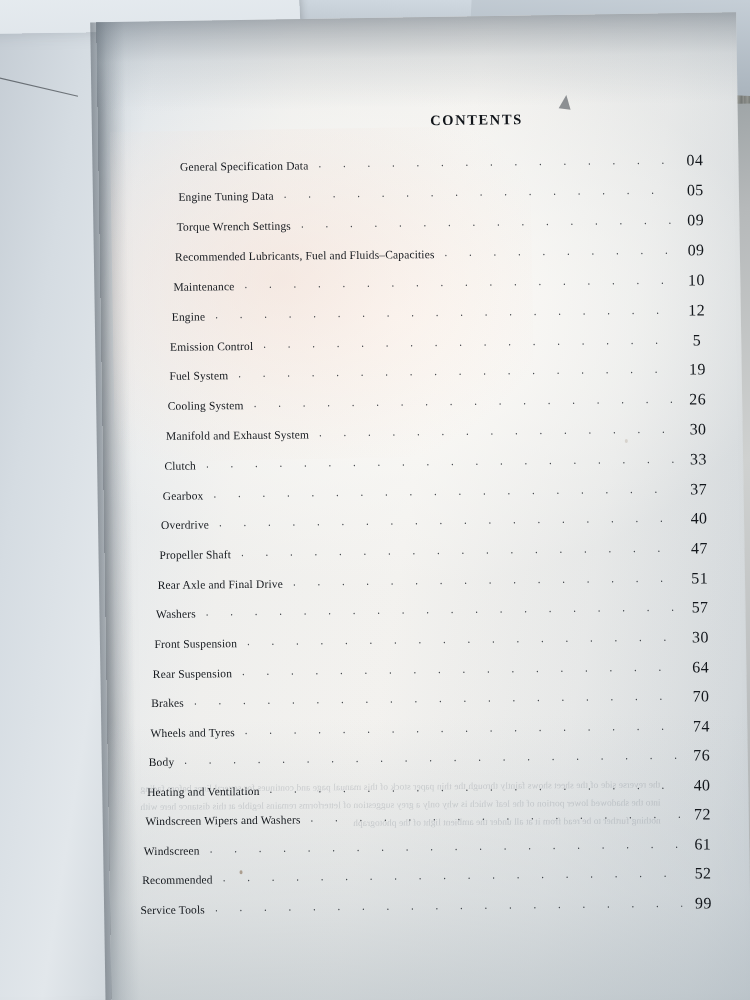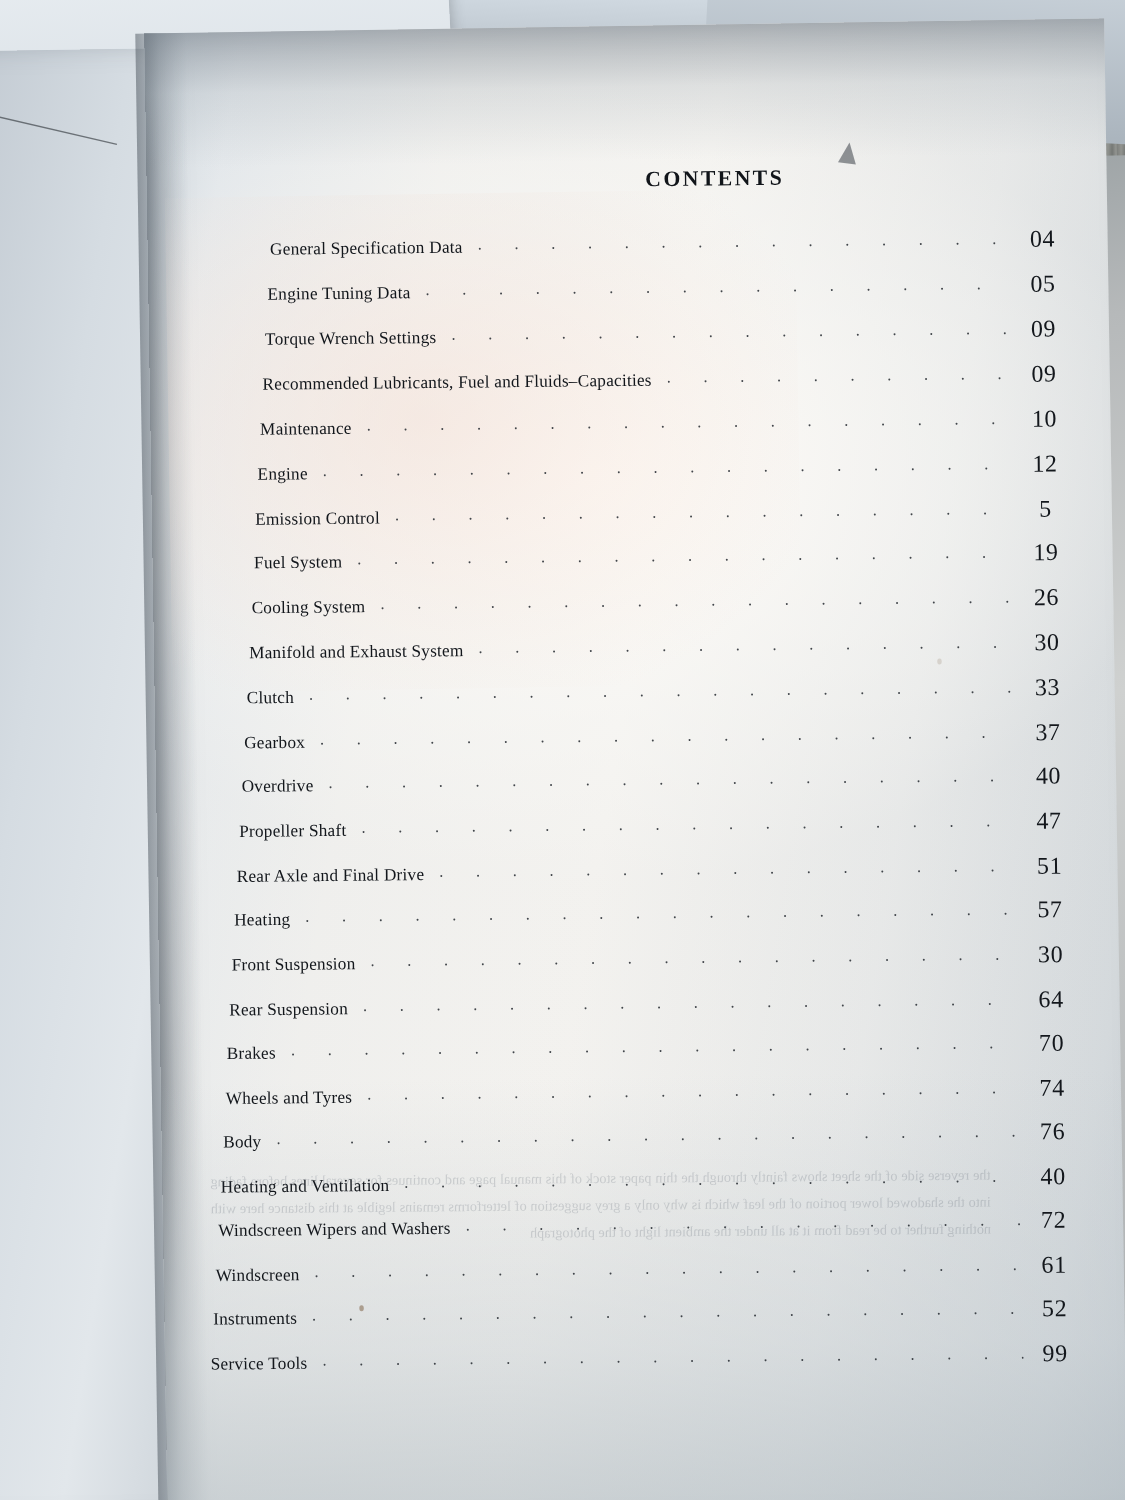--- a/index.html
+++ b/index.html
@@ -281,21 +281,21 @@
             <span class="toc-label">Propeller Shaft</span>
             <span class="toc-dots">. . . . . . . . . . . . . . . . . . . . . . . . . . . . . . . . . . . . . . . . . . . . . . . . . . . . . . . .</span>
             <span class="toc-page">47</span>
           </li>
           <li class="toc-row" style="margin-left: 21px; margin-bottom: 12.864px; transform: rotate(0.0668deg);">
             <span class="toc-label">Rear Axle and Final Drive</span>
             <span class="toc-dots">. . . . . . . . . . . . . . . . . . . . . . . . . . . . . . . . . . . . . . . . . . . . . . . . . . . . . . . .</span>
             <span class="toc-page">51</span>
           </li>
           <li class="toc-row" style="margin-left: 19px; margin-bottom: 12.84px; transform: rotate(0.068deg);">
-            <span class="toc-label">Heating</span>
+            <span class="toc-label">Washers</span>
             <span class="toc-dots">. . . . . . . . . . . . . . . . . . . . . . . . . . . . . . . . . . . . . . . . . . . . . . . . . . . . . . . .</span>
             <span class="toc-page">57</span>
           </li>
           <li class="toc-row" style="margin-left: 17px; margin-bottom: 12.816px; transform: rotate(0.0692deg);">
             <span class="toc-label">Front Suspension</span>
             <span class="toc-dots">. . . . . . . . . . . . . . . . . . . . . . . . . . . . . . . . . . . . . . . . . . . . . . . . . . . . . . . .</span>
             <span class="toc-page">30</span>
           </li>
           <li class="toc-row" style="margin-left: 15px; margin-bottom: 12.792px; transform: rotate(0.0704deg);">
             <span class="toc-label">Rear Suspension</span>
@@ -326,21 +326,21 @@
             <span class="toc-label">Windscreen Wipers and Washers</span>
             <span class="toc-dots">. . . . . . . . . . . . . . . . . . . . . . . . . . . . . . . . . . . . . . . . . . . . . . . . . . . . . . . .</span>
             <span class="toc-page">72</span>
           </li>
           <li class="toc-row" style="margin-left: 4px; margin-bottom: 12.648px; transform: rotate(0.0776deg);">
             <span class="toc-label">Windscreen</span>
             <span class="toc-dots">. . . . . . . . . . . . . . . . . . . . . . . . . . . . . . . . . . . . . . . . . . . . . . . . . . . . . . . .</span>
             <span class="toc-page">61</span>
           </li>
           <li class="toc-row" style="margin-left: 2px; margin-bottom: 12.624px; transform: rotate(0.0788deg);">
-            <span class="toc-label">Instruments</span>
+            <span class="toc-label">Recommended</span>
             <span class="toc-dots">. . . . . . . . . . . . . . . . . . . . . . . . . . . . . . . . . . . . . . . . . . . . . . . . . . . . . . . .</span>
             <span class="toc-page">52</span>
           </li>
           <li class="toc-row" style="margin-left: 0px; margin-bottom: 12.6px; transform: rotate(0.08deg);">
             <span class="toc-label">Service Tools</span>
             <span class="toc-dots">. . . . . . . . . . . . . . . . . . . . . . . . . . . . . . . . . . . . . . . . . . . . . . . . . . . . . . . .</span>
             <span class="toc-page">99</span>
           </li>
         </ul>
     </div>

